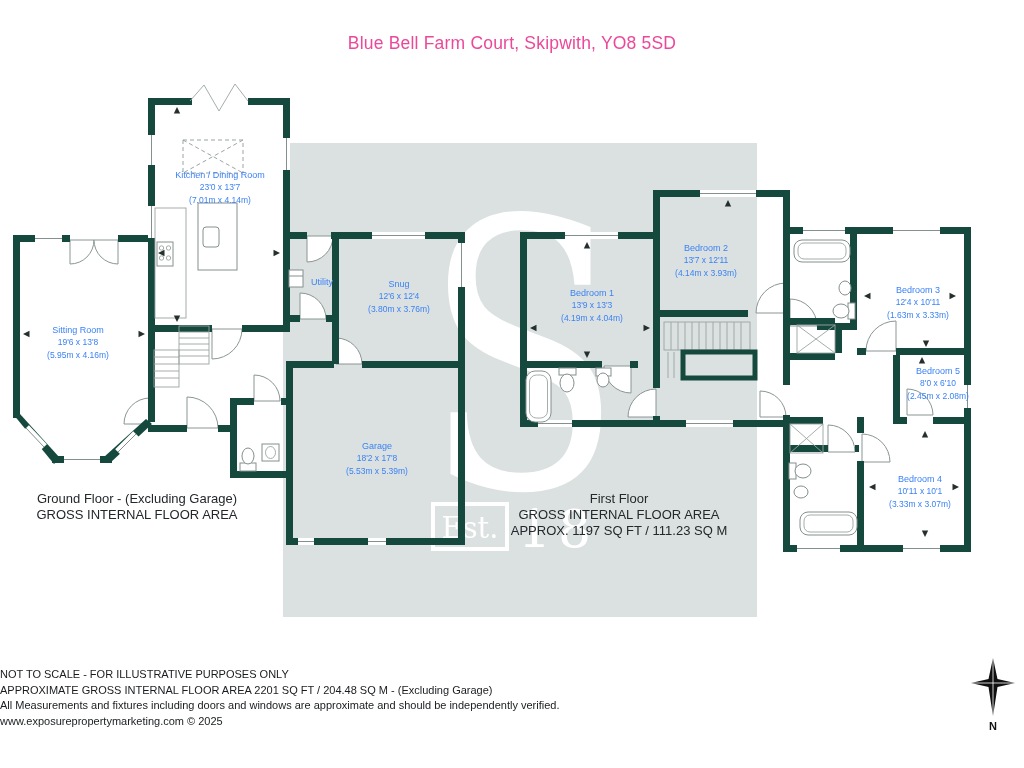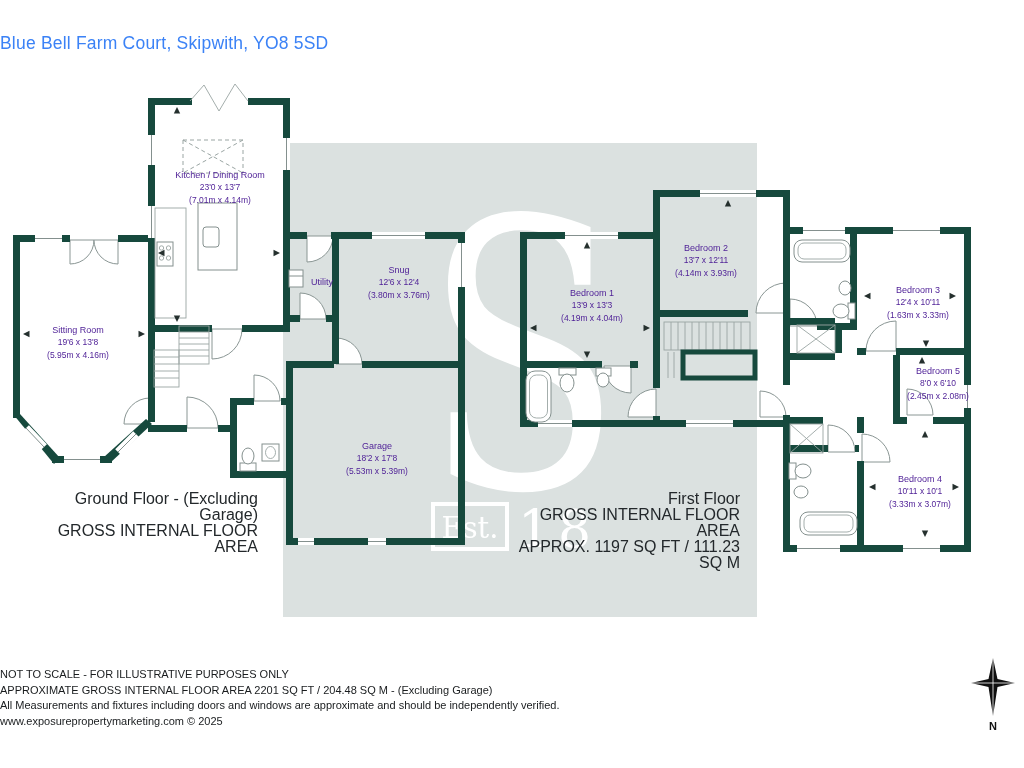--- a/index.html
+++ b/index.html
@@ -1,25 +1,25 @@
 <!DOCTYPE html>
 <html><head>
 <meta charset="utf-8">
 <style>
   html,body{margin:0;padding:0;background:#fff}
   .page{position:relative;width:1024px;height:768px;background:#fff;overflow:hidden;
         font-family:"Liberation Sans",sans-serif}
   .abs{position:absolute;left:0;top:0}
   .z1{z-index:1}.z2{z-index:2}
-  .title{position:absolute;top:33px;left:0;width:100%;text-align:left;
-         font-size:17.5px;color:#3b82f6;z-index:5;letter-spacing:.2px}
-  .rlabel{position:absolute;text-align:center;color:#4c1d95;z-index:5}
+  .title{position:absolute;top:33px;left:0;width:100%;text-align:center;
+         font-size:17.5px;color:#ec4899;z-index:5;letter-spacing:.2px}
+  .rlabel{position:absolute;text-align:center;color:#3b82f6;z-index:5}
   .rname{font-size:9px;line-height:12px}
   .rdim{font-size:8.5px;line-height:12.5px}
-  .flabel{position:absolute;text-align:right;font-size:16px;line-height:16px;
+  .flabel{position:absolute;text-align:center;font-size:13px;line-height:16px;
           color:#23282b;z-index:5}
   .footer{position:absolute;left:0;width:100%;text-align:left;font-size:11px;
           line-height:15.5px;color:#191c1e;z-index:5}
   .compass{position:absolute;left:963px;top:652px;z-index:5}
   .w{fill:#16493d}
   .win{fill:#ffffff}
   .ln{stroke:#84908e;stroke-width:1;fill:none}
   .thin{stroke:#9aa5a3;stroke-width:.9;fill:none}
   .fx{stroke:#84908e;stroke-width:1;fill:#fff}
   .door{fill:#fff;stroke:#8a9694;stroke-width:1}
@@ -313,21 +313,21 @@
     <div class="rdim">(7.01m x 4.14m)</div>
   </div>
   <div class="rlabel" style="left:18px;top:324px;width:120px">
     <div class="rname">Sitting Room</div>
     <div class="rdim">19'6 x 13'8</div>
     <div class="rdim">(5.95m x 4.16m)</div>
   </div>
   <div class="rlabel" style="left:292px;top:276px;width:60px">
     <div class="rname">Utility</div>
   </div>
-  <div class="rlabel" style="left:339px;top:264px;width:120px">
+  <div class="rlabel" style="left:339px;top:278px;width:120px">
     <div class="rname">Snug</div>
     <div class="rdim">12'6 x 12'4</div>
     <div class="rdim">(3.80m x 3.76m)</div>
   </div>
   <div class="rlabel" style="left:317px;top:440px;width:120px">
     <div class="rname">Garage</div>
     <div class="rdim">18'2 x 17'8</div>
     <div class="rdim">(5.53m x 5.39m)</div>
   </div>
   <div class="rlabel" style="left:532px;top:287px;width:120px">

